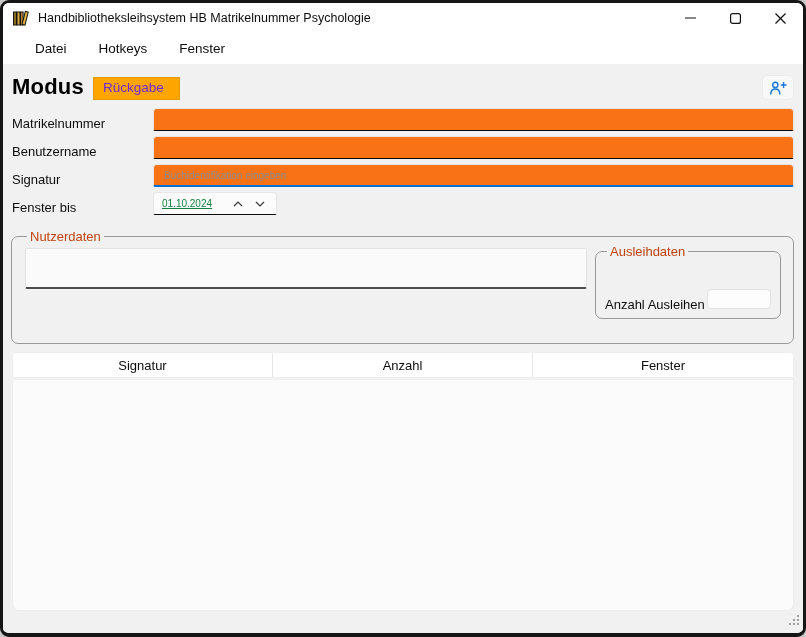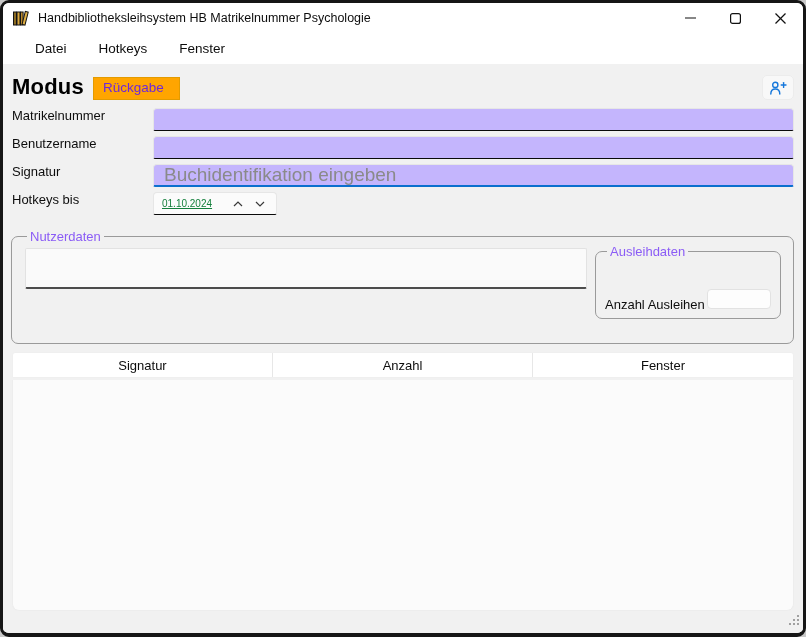--- a/index.html
+++ b/index.html
@@ -60,31 +60,31 @@
   .user-add-btn {
     margin-left: auto;
     width: 32px; height: 25px;
     background: #f8f8f8;
     border: 1px solid #ececec;
     border-radius: 5px;
     display: flex; align-items: center; justify-content: center;
   }
   
   .form { margin-top: 8px; display: flex; flex-direction: column; gap: 5px; }
-  .form-row { display: flex; align-items: flex-start; height: 23px; }
+  .form-row { display: flex; align-items: flex-end; height: 23px; }
   .form-label { flex: 0 0 141px; font-size: 13px; color: #0d0d0d; }
   .text-input {
     flex: 1; height: 23px;
-    background: #c4b5fd;
+    background: #f97316;
     border: 1px solid #e6e6e6;
     border-bottom: 1.5px solid #0a0a0a;
     border-radius: 4px 4px 2px 2px;
     padding: 0 10px;
     font-family: "Liberation Sans", sans-serif;
-    font-size: 19px; color: #111;
+    font-size: 10px; color: #111;
     outline: none;
   }
   .text-input.focused { border-bottom: 2px solid var(--focus-blue, #0B6FCE); }
   .text-input::placeholder { color: #8a8a8a; }
   .date-field {
     flex: 0 0 auto; width: 124px; height: 23px;
     background: #fbfbfb;
     border: 1px solid #e6e6e6;
     border-bottom: 1.5px solid #0a0a0a;
     border-radius: 4px 4px 2px 2px;
@@ -94,21 +94,21 @@
   .date-value { flex: 1; font-size: 10px; color: #15803d; text-decoration: underline; }
   .spin-btn { width: 22px; height: 100%; display: flex; align-items: center; justify-content: center; background: transparent; border: none; }
   
   .nutzerdaten {
     margin: 14px 0 0 -1px;
     border: 1px solid #9a9a9a;
     border-radius: 7px;
     padding: 4px 12px 12px 13px;
     height: 115px; flex: 0 0 auto;
   }
-  legend { font-size: 13px; color: #8b5cf6; padding: 0 3px; margin-left: 2px; }
+  legend { font-size: 13px; color: #c2410c; padding: 0 3px; margin-left: 2px; }
   .nutzer-inner { display: flex; gap: 8px; height: 100%; }
   .nutzer-textarea {
     flex: 1; height: 100%;
     background: #fafafa;
     border: 1px solid #e2e2e2;
     border-bottom: 2px solid #4c4c4c;
     border-radius: 2px;
     resize: none; outline: none;
     font-family: "Liberation Sans", sans-serif; font-size: 13px; color: #111;
     padding: 4px 6px;
@@ -222,21 +222,21 @@
       </div>
       <div class="form-row">
         <span class="form-label">Benutzername</span>
         <input class="text-input" type="text" value="" style="">
       </div>
       <div class="form-row">
         <span class="form-label">Signatur</span>
         <input class="text-input focused" type="text" placeholder="Buchidentifikation eingeben" style="">
       </div>
       <div class="form-row">
-        <span class="form-label">Hotkeys bis</span>
+        <span class="form-label">Fenster bis</span>
         <div class="date-field">
           <span class="date-value">01.10.2024</span>
           <button class="spin-btn">
             <svg width="10" height="6" viewBox="0 0 10 6" fill="none">
                 <polyline points="1,5 5,1 9,5" stroke="#3a3a3a" stroke-width="1.2"></polyline>
               </svg>
           </button>
           <button class="spin-btn">
             <svg width="10" height="6" viewBox="0 0 10 6" fill="none">
                 <polyline points="1,1 5,5 9,1" stroke="#3a3a3a" stroke-width="1.2"></polyline>

